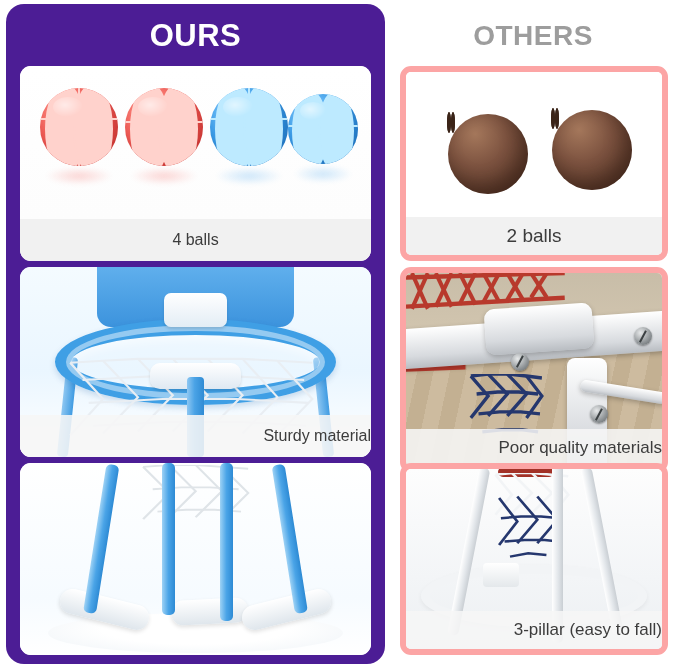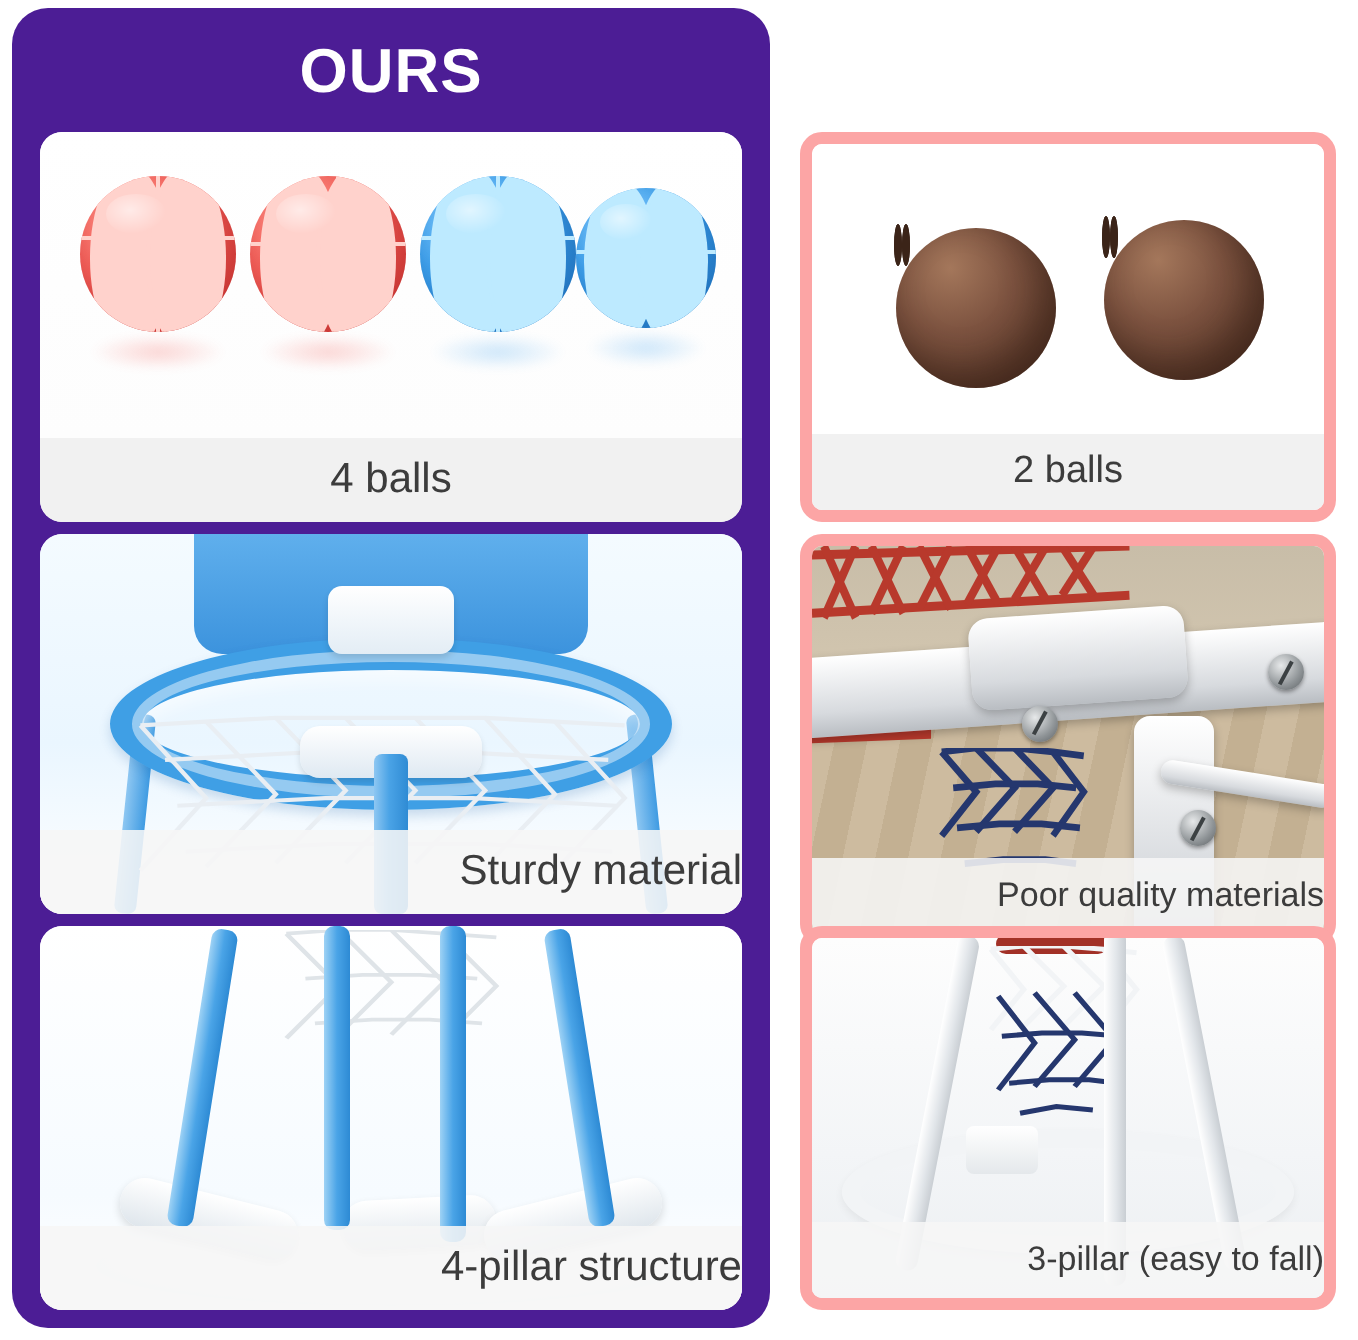--- a/index.html
+++ b/index.html
@@ -94,21 +94,21 @@
 
   
   .caption {
     position: absolute;
     left: 0;
     bottom: 0;
     width: 100%;
     height: 42px;
     line-height: 42px;
     text-align: center;
-    font-size: 21px;
+    font-size: 16px;
     color: #3c3c3c;
     font-family: "Liberation Sans", sans-serif;
     background: #f1f1f1;
     box-sizing: border-box;
   }
   .caption.translucent {
     background: rgba(246,246,246,0.88);
     text-align: right;
   }
   .others-panel .caption { font-size: 17px; height: 38px; line-height: 38px; }
@@ -591,27 +591,27 @@
           <div class="base-blob"></div>
           <div class="foot f1"></div>
           <div class="foot f2"></div>
           <div class="foot f3"></div>
           <div class="pillar a"></div>
           <div class="pillar b"></div>
           <div class="pillar c"></div>
           <div class="pillar d"></div>
         </div>
       </div>
-      <div class="caption translucent">4-pillar structure</div>
     </article>
 
   </section>
 
   <section class="others-column">
 
+    <div class="others-heading">OTHERS</div>
 
     <article class="others-panel p1">
       <div class="photo">
         <div class="brown-stage">
 
           <div class="ball-brown" style="left:42px;">
             <div class="seam">
               <i class="seam-v" style="left:44%;"></i><i class="seam-h" style="top:46%;"></i>
               <i class="seam-c1"></i><i class="seam-c2"></i>
             </div>

